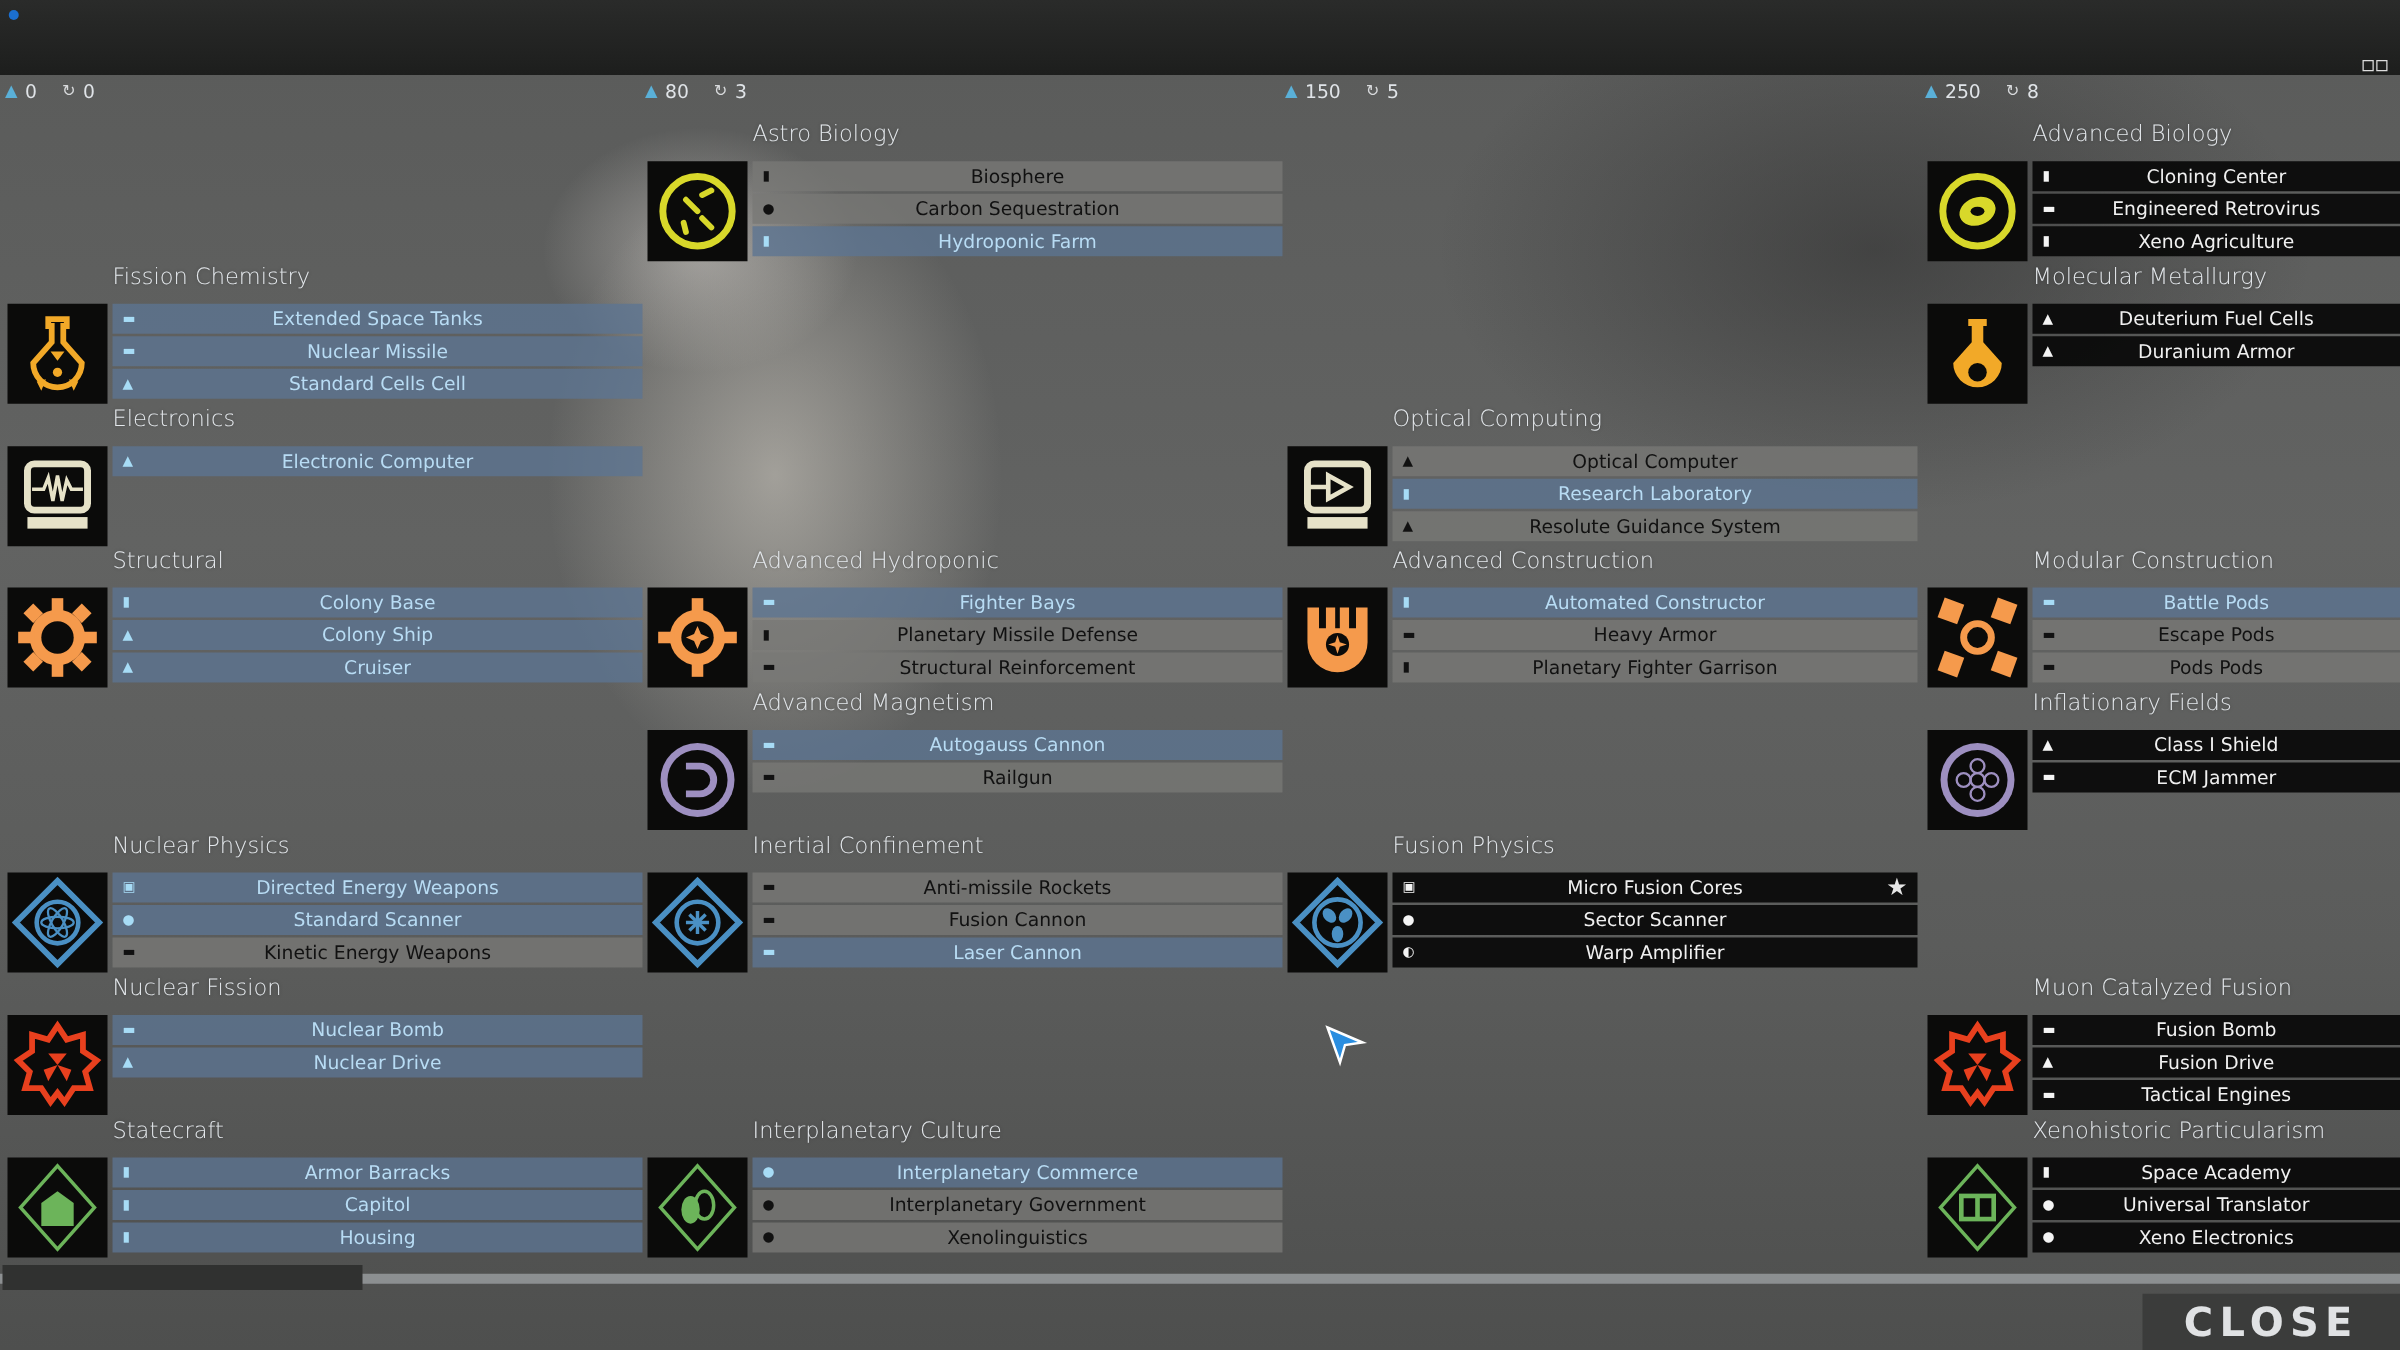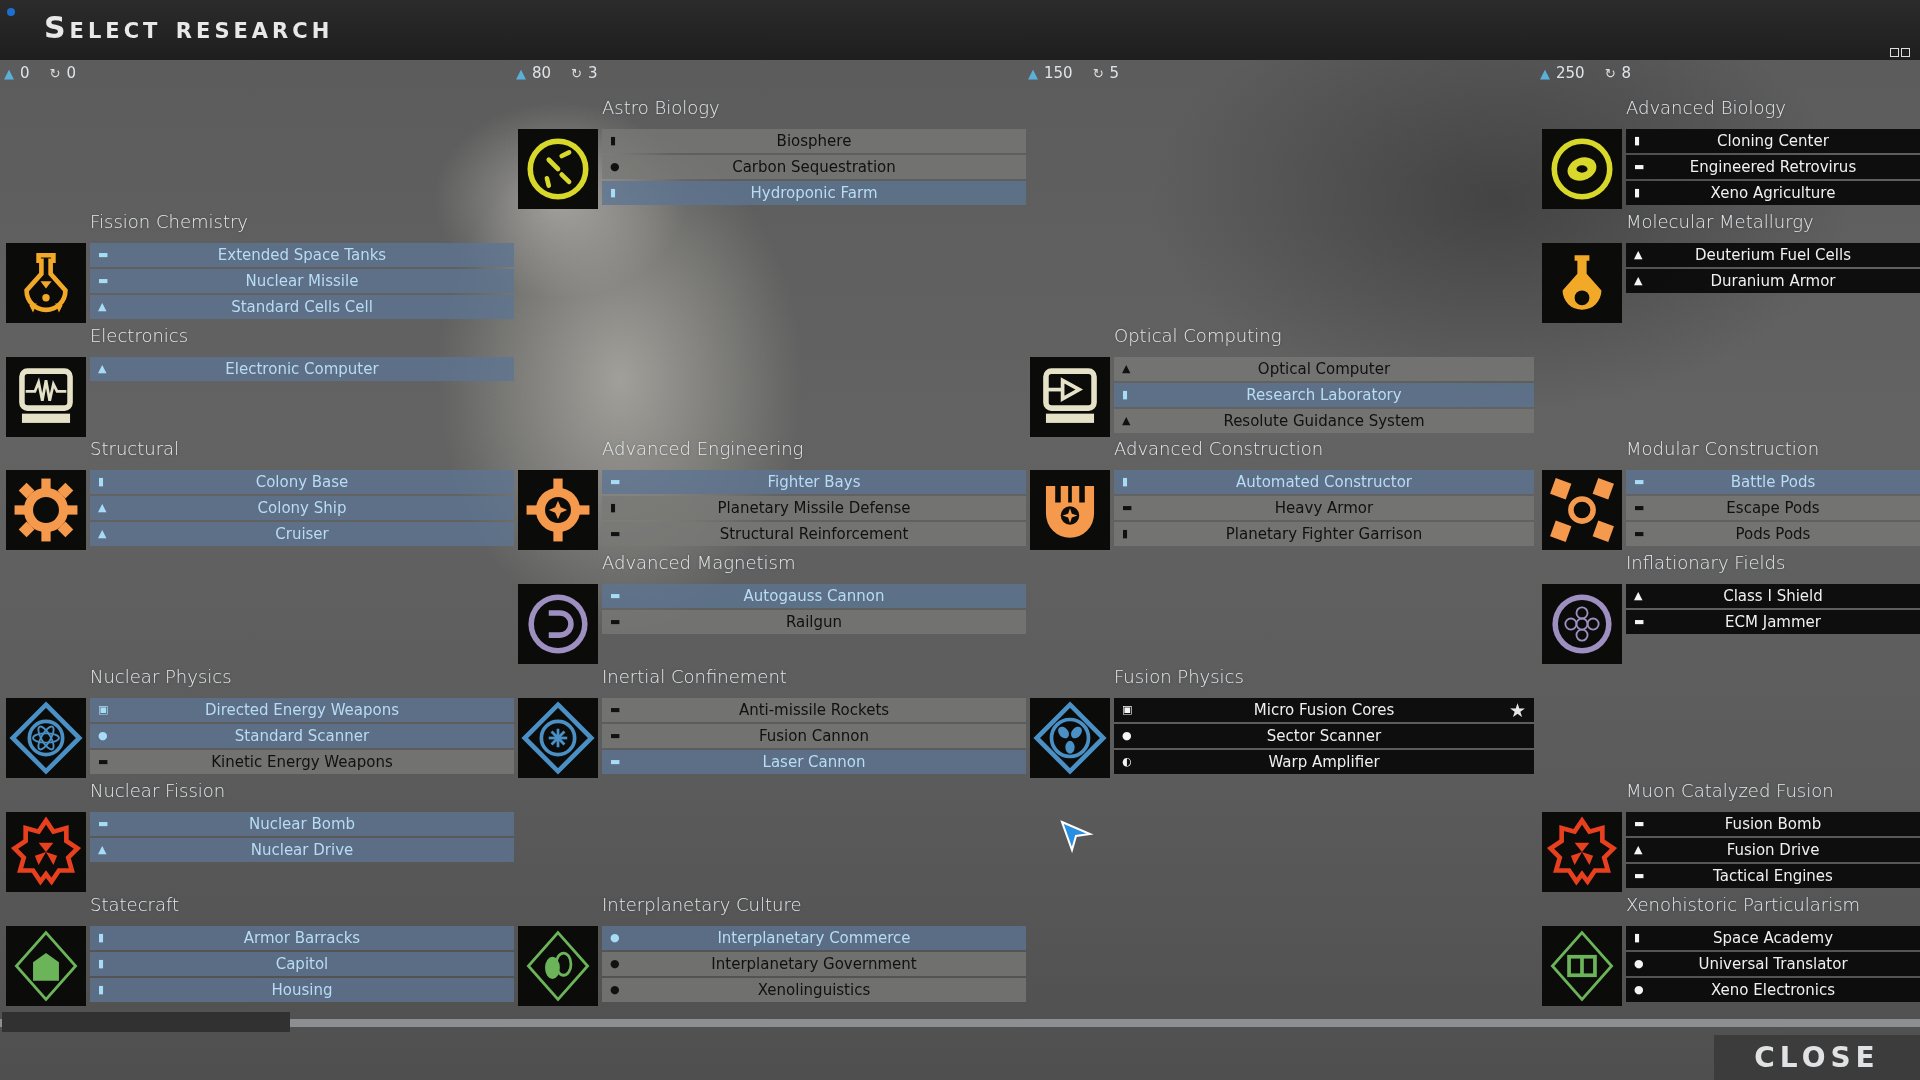--- a/index.html
+++ b/index.html
@@ -55,30 +55,29 @@
   .row.gray  { background:rgba(120,120,118,0.78); color:#111; }
   .row.gray .ricon { color:#111; }
   .row.dark  { background:rgba(8,8,8,0.92); color:#f0f0f0; }
   .row.dark .ricon { color:#f4f4f4; }
 
   .scrollbar-track { position:absolute; left:0; top:1019px; width:1920px; height:8px; background:rgba(200,205,210,0.5); }
   .scrollbar-thumb { position:absolute; left:2px; top:1012px; width:288px; height:20px; background:#303130; }
   .close-btn {
     position:absolute; left:1714px; top:1035px; width:206px; height:45px;
     background:#3b3c3b; display:flex; align-items:center; justify-content:center;
-    font-weight:bold; font-size:28px; letter-spacing:5px; color:#e0e2e4;
+    font-weight:bold; font-size:32px; letter-spacing:5px; color:#e0e2e4;
   }
   .cursor { position:absolute; left:1060px; top:820px; }
 </style>
 </head>
 <body>
 
 <div class="titlebar">
   <div class="title-dot"></div>
-  <div class="title">SELECT RESEARCH</div>
   <div class="win-icons">
     <span></span>
     <span></span>
   </div>
 </div>
 
 <div id="board">
     <div class="stat" style="left: 4px;">
       <span class="flask">▲</span>
       <span>0</span>
@@ -276,21 +275,21 @@
 
       </div>
         <div class="row blue" style="width:424px">
         <span class="ricon">▮</span>
         <span>Hydroponic Farm</span>
 
       </div>
       </div>
     </div>
     <div class="group" style="left: 518px; top: 444px;">
-      <div class="cat-title">Advanced Engineering</div>
+      <div class="cat-title">Advanced Hydroponic</div>
       <div class="cat-icon">
         <svg width="74" height="74" viewBox="0 0 80 80">
           <circle cx="40" cy="40" r="24" fill="#f59a4c"></circle>
           <g fill="#f59a4c">
             <rect x="35" y="6" width="10" height="14"></rect>
             <rect x="35" y="60" width="10" height="14"></rect>
             <rect x="6" y="35" width="14" height="10"></rect>
             <rect x="60" y="35" width="14" height="10"></rect>
           </g>
           <circle cx="40" cy="40" r="14" fill="#0b0b0a"></circle>

